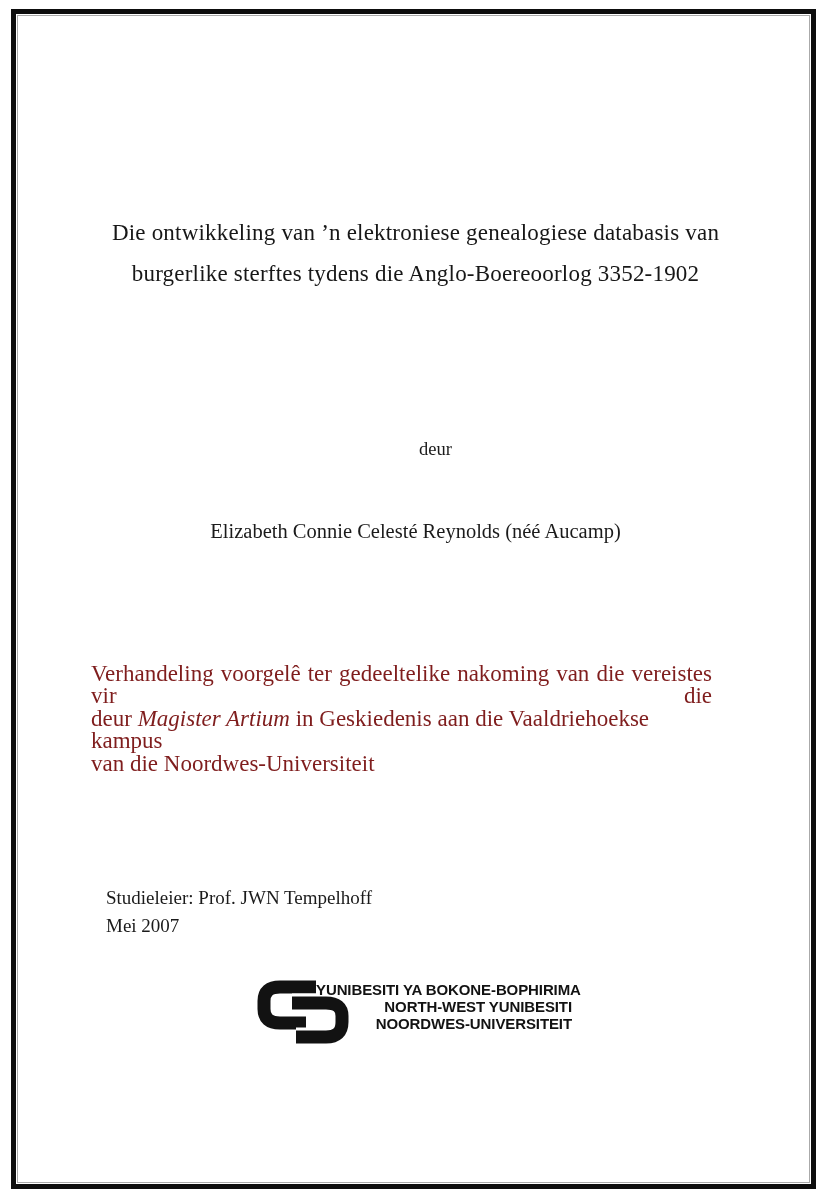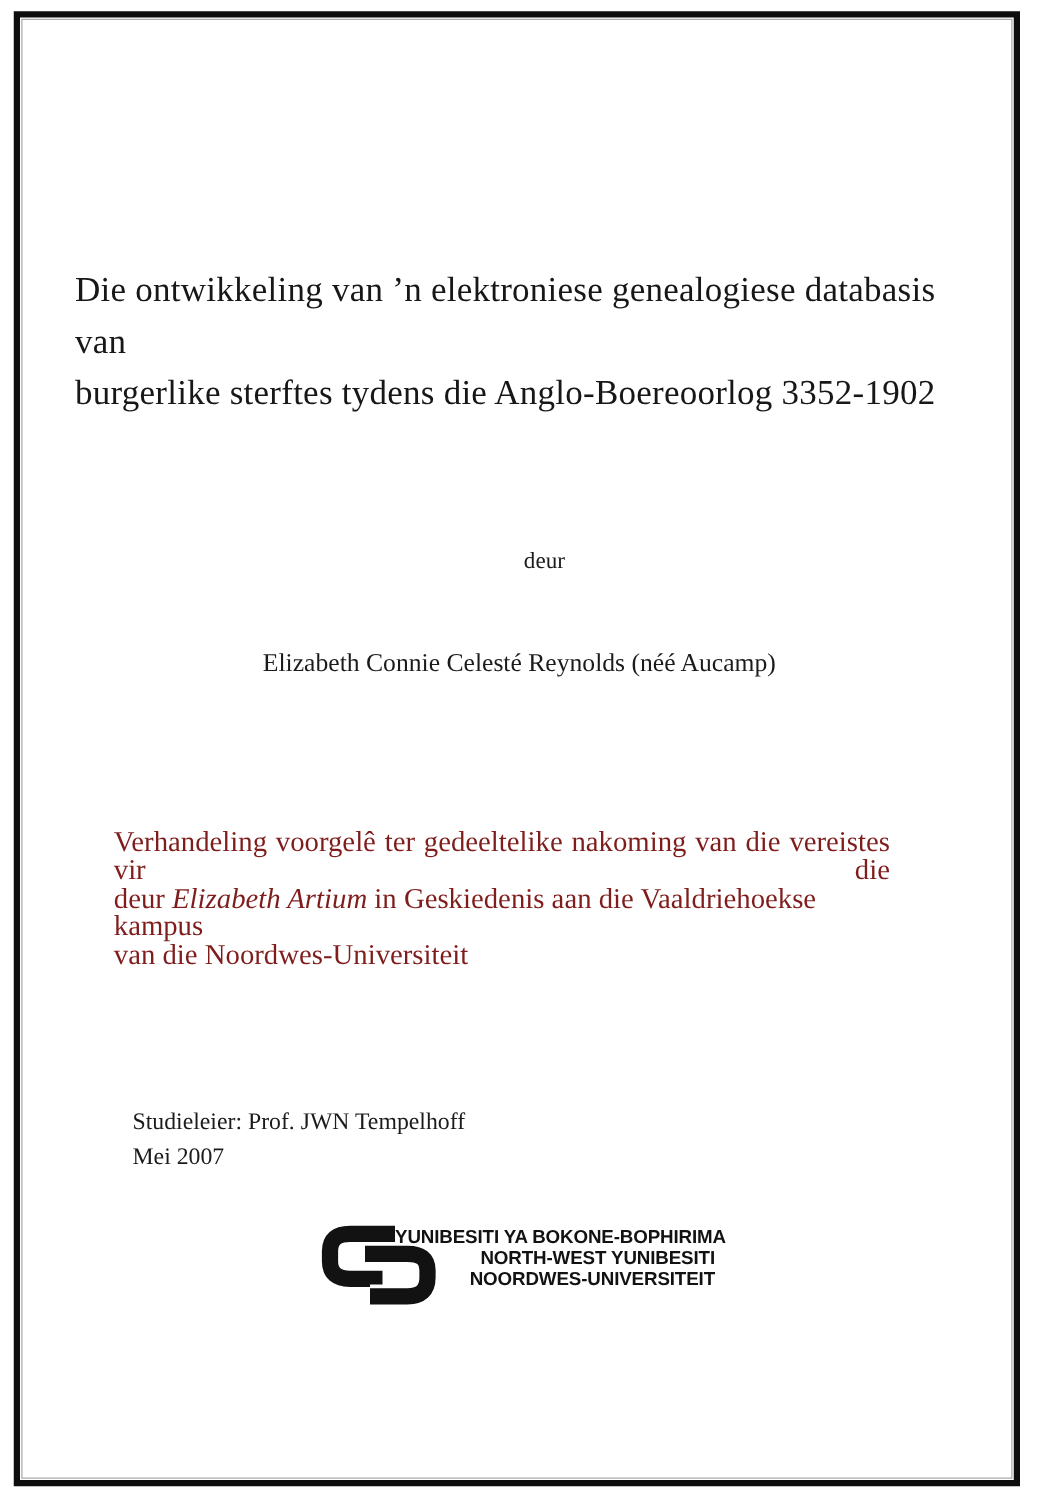--- a/index.html
+++ b/index.html
@@ -17,22 +17,22 @@
     left:11px;top:9px;right:15px;bottom:11px;
     border:5px solid #0d0d0d;
   }
   .frame-ghost{
     position:absolute;
     left:1px;top:1px;right:1px;bottom:1px;
     border:1px solid #aaaaaa;
   }
   .title-block{
     position:absolute;left:60px;right:60px;top:212px;
-    text-align:left;
-    font-size:28px;line-height:41px;
+    text-align:center;
+    font-size:23px;line-height:41px;
     color:#171717;
     letter-spacing:0.2px;
   }
   .byline{
     position:absolute;left:0;right:0;top:439px;
     text-align:center;
     font-size:18.5px;
     margin-left:40px;
   }
   .author{
@@ -84,21 +84,21 @@
     <div>Die ontwikkeling van ’n elektroniese genealogiese databasis van</div>
     <div>burgerlike sterftes tydens die Anglo-Boereoorlog 3352-1902</div>
   </div>
 
   <div class="byline">deur</div>
 
   <div class="author">Elizabeth Connie Celesté Reynolds (néé Aucamp)</div>
 
   <div class="statement">
     <div class="justified">Verhandeling voorgelê ter gedeeltelike nakoming van die vereistes vir die</div>
-    <div><span>deur </span><em class="latin">Elizabeth Artium</em><span> in Geskiedenis aan die Vaaldriehoekse kampus</span></div>
+    <div><span>deur </span><em class="latin">Magister Artium</em><span> in Geskiedenis aan die Vaaldriehoekse kampus</span></div>
     <div>van die Noordwes-Universiteit</div>
   </div>
 
   <div class="supervisor-block">
     <div>Studieleier: Prof. JWN Tempelhoff</div>
     <div>Mei 2007</div>
   </div>
 
   <div class="logo">
     <svg class="logo-mark" viewBox="0 0 94 64" xmlns="http://www.w3.org/2000/svg" aria-hidden="true">

